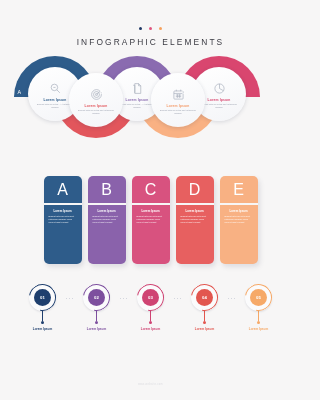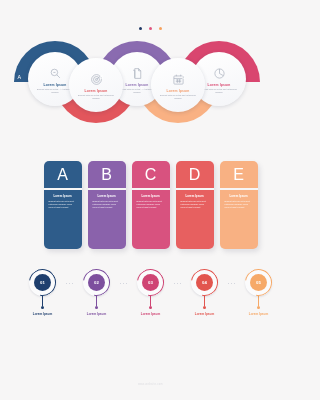--- a/index.html
+++ b/index.html
@@ -130,20 +130,21 @@
 </style>
 </head>
 <body>
 
 <div class="title-block">
   <div class="dots">
     <span class="dot" style="background: rgb(31, 56, 100);"></span>
     <span class="dot" style="background: rgb(224, 85, 126);"></span>
     <span class="dot" style="background: rgb(247, 161, 92);"></span>
   </div>
+  <div class="main-title">INFOGRAPHIC ELEMENTS</div>
 </div>
 
 <div class="arc-section">
     <div class="arc arc-top" style="left: 14px; top: 4px;">
       <div class="arc-ring" style="background: rgb(46, 92, 138);"></div>
     </div>
     <div class="arc-letter" style="left: 17.5px; top: 37px;">A</div>
     <div class="disc" style="left: 28px; top: 15px;">
       <span>
         <svg viewBox="0 0 24 24" fill="none" stroke="#aab0bd" stroke-width="1.3">

